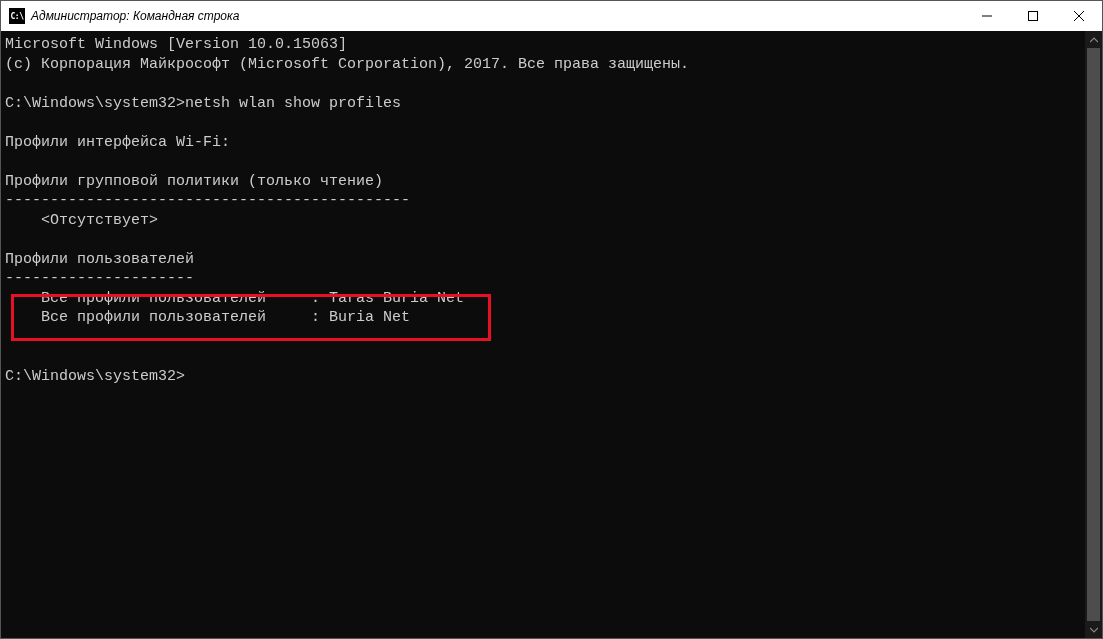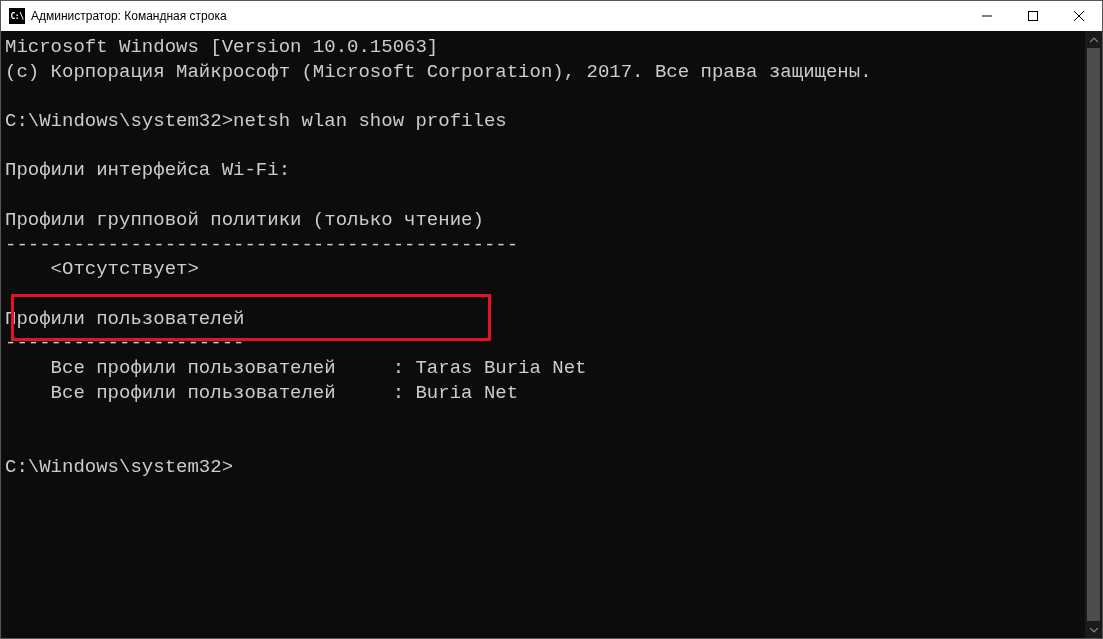--- a/index.html
+++ b/index.html
@@ -36,20 +36,21 @@
       align-items: center;
       justify-content: center;
       color: #fff;
       font-size: 8px;
       font-family: Consolas, monospace;
       font-weight: bold;
       letter-spacing: -0.5px;
     }
     .titlebar-text {
       flex: 1;
+      font-style: italic;
     }
     .titlebar-controls {
       display: flex;
       height: 100%;
     }
     .titlebar-btn {
       width: 46px;
       height: 100%;
       display: flex;
       align-items: center;
@@ -61,21 +62,21 @@
     
     .terminal-wrap {
       flex: 1;
       display: flex;
       background: #0c0c0c;
     }
     .terminal {
       flex: 1;
       padding: 4px 4px 4px 4px;
       font-family: Consolas, "Courier New", monospace;
-      font-size: 19px;
+      font-size: 15px;
       color: #cccccc;
       line-height: 1.3;
       white-space: pre;
       overflow: hidden;
     }
     .scrollbar {
       width: 17px;
       background: #1a1a1a;
       display: flex;
       flex-direction: column;

